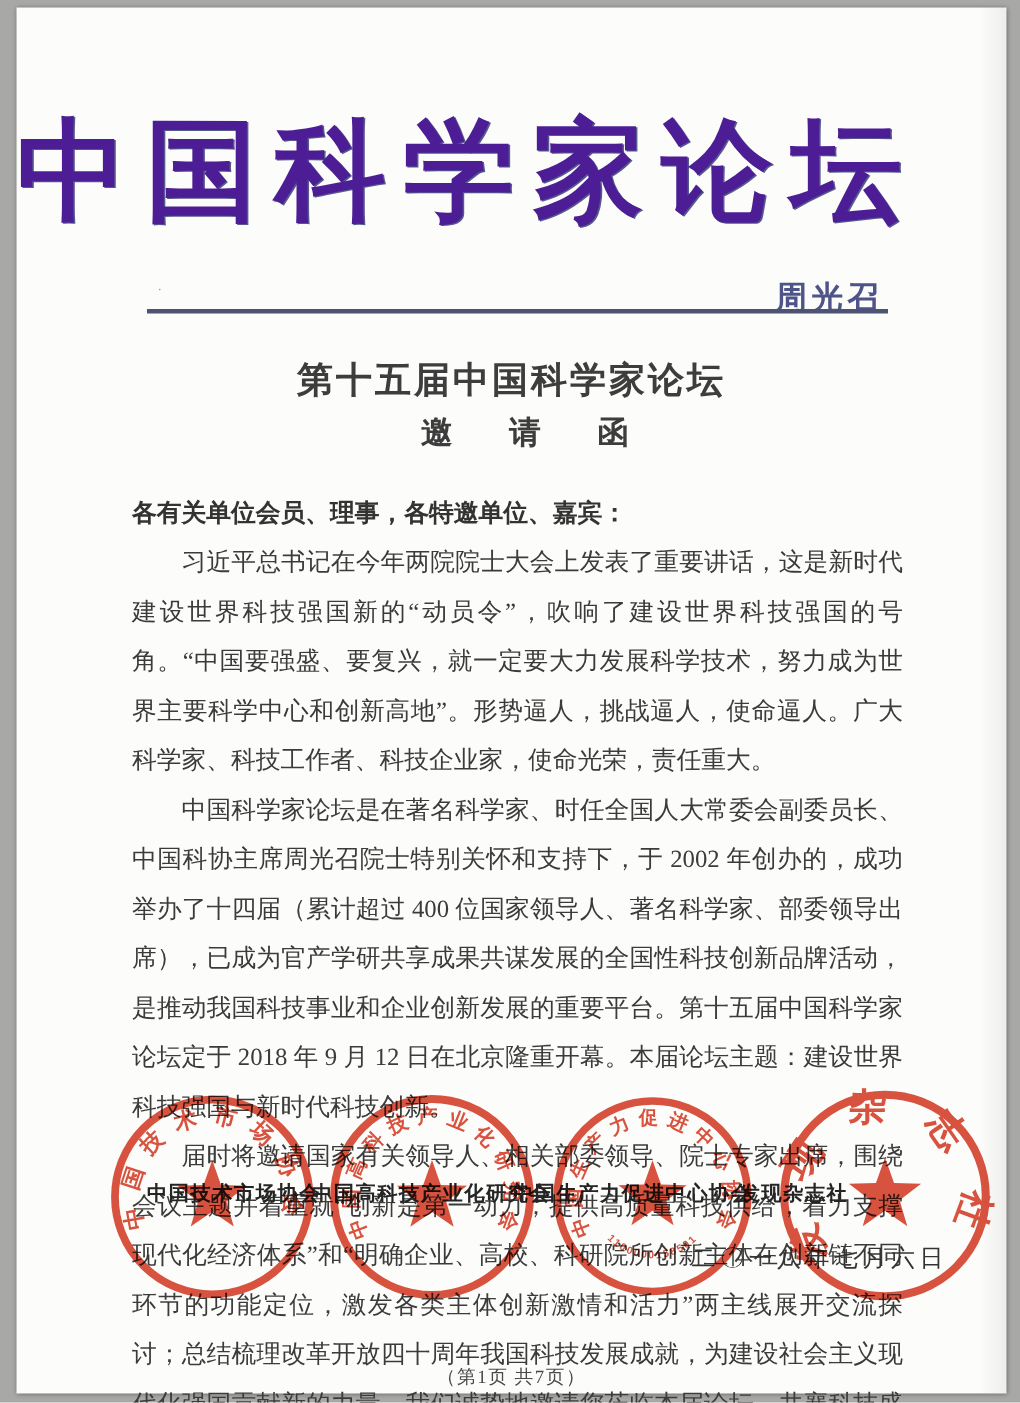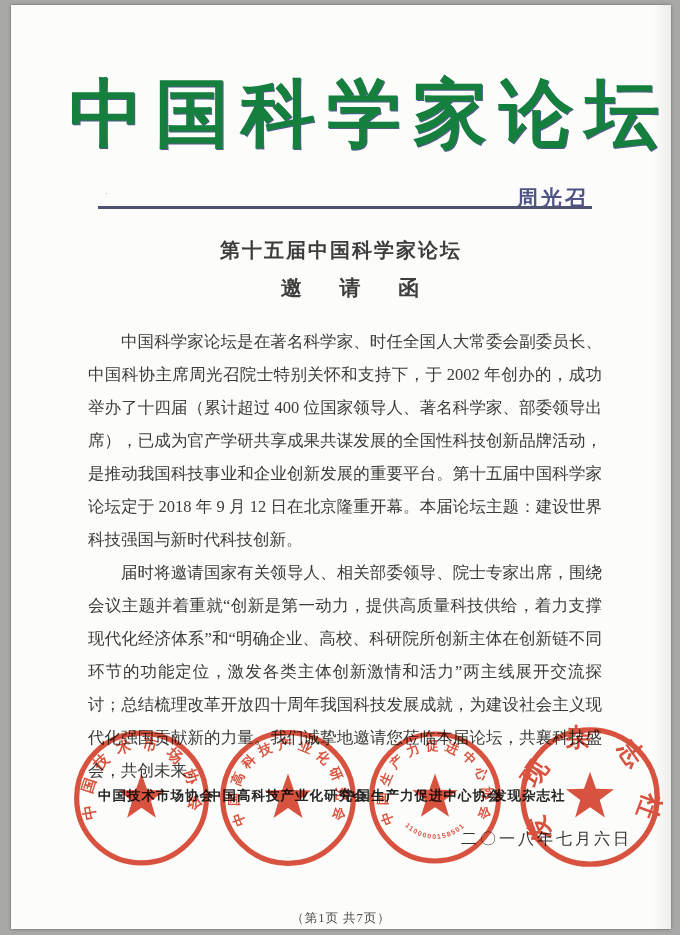--- a/index.html
+++ b/index.html
@@ -17,44 +17,44 @@
     box-shadow: 0 0 3px rgba(0,0,0,.4);
   }
   .page::after { 
     content: "";
     position: absolute; top: 0; right: 0; bottom: 0; width: 18px;
     background: linear-gradient(to right, rgba(0,0,0,0), rgba(0,0,0,.06));
     pointer-events: none;
   }
   .masthead {
     position: absolute; left: 0; right: 0; top: 60px;
-    text-align: right;
+    text-align: left;
     font-size: 74px; font-weight: 800;
     letter-spacing: 12px;
-    color: #15803d;
+    color: #4c1d95;
     white-space: nowrap;
     text-shadow: 1px 1px 0 #565b8e;
   }
   .signature {
     position: absolute; right: 82px; top: 168px;
     font-size: 21px; font-weight: 800;
     letter-spacing: 3px;
     color: #4e5388;
     margin-top: 11px;
   }
   .divider {
     position: absolute; left: 87px; top: 201px;
     width: 494px; height: 3px;
     background: #4e5374;
   }
   .doc-title {
     position: absolute; left: 0; right: 0; top: 232px;
     text-align: center;
     font-family: "Liberation Sans", "DejaVu Sans", sans-serif;
-    font-size: 20px; font-weight: 700;
+    font-size: 24px; font-weight: 700;
     letter-spacing: 2px;
     color: #3d3d3d;
   }
   .doc-subtitle {
     position: absolute; left: 18px; right: 0; top: 269px;
     text-align: center;
     font-family: "Liberation Sans", "DejaVu Sans", sans-serif;
     font-size: 21px; font-weight: 700;
     letter-spacing: 16px;
     text-indent: 16px;
@@ -119,20 +119,22 @@
 
   <div class="masthead">中国科学家论坛</div>
   <div class="signature">周光召</div>
   <div class="smudge">·</div>
   <div class="divider"></div>
 
   <div class="doc-title">第十五届中国科学家论坛</div>
   <div class="doc-subtitle">邀 请 函</div>
 
   <div class="body-text">
+    <p class="salutation">各有关单位会员、理事，各特邀单位、嘉宾：</p>
+    <p class="para">习近平总书记在今年两院院士大会上发表了重要讲话，这是新时代建设世界科技强国新的“动员令”，吹响了建设世界科技强国的号角。“中国要强盛、要复兴，就一定要大力发展科学技术，努力成为世界主要科学中心和创新高地”。形势逼人，挑战逼人，使命逼人。广大科学家、科技工作者、科技企业家，使命光荣，责任重大。</p>
     <p class="para">中国科学家论坛是在著名科学家、时任全国人大常委会副委员长、中国科协主席周光召院士特别关怀和支持下，于 2002 年创办的，成功举办了十四届（累计超过 400 位国家领导人、著名科学家、部委领导出席），已成为官产学研共享成果共谋发展的全国性科技创新品牌活动，是推动我国科技事业和企业创新发展的重要平台。第十五届中国科学家论坛定于 2018 年 9 月 12 日在北京隆重开幕。本届论坛主题：建设世界科技强国与新时代科技创新。</p>
     <p class="para">届时将邀请国家有关领导人、相关部委领导、院士专家出席，围绕会议主题并着重就“创新是第一动力，提供高质量科技供给，着力支撑现代化经济体系”和“明确企业、高校、科研院所创新主体在创新链不同环节的功能定位，激发各类主体创新激情和活力”两主线展开交流探讨；总结梳理改革开放四十周年我国科技发展成就，为建设社会主义现代化强国贡献新的力量。我们诚挚地邀请您莅临本届论坛，共襄科技盛会，共创未来。</p>
 
   </div>
 
   <span class="org-label" style="left:87px">中国技术市场协会</span>
   <span class="org-label" style="left:197px">中国高科技产业化研究会</span>
   <span class="org-label" style="left:331px">中国生产力促进中心协会</span>
   <span class="org-label" style="left:482px">发现杂志社</span>
 

